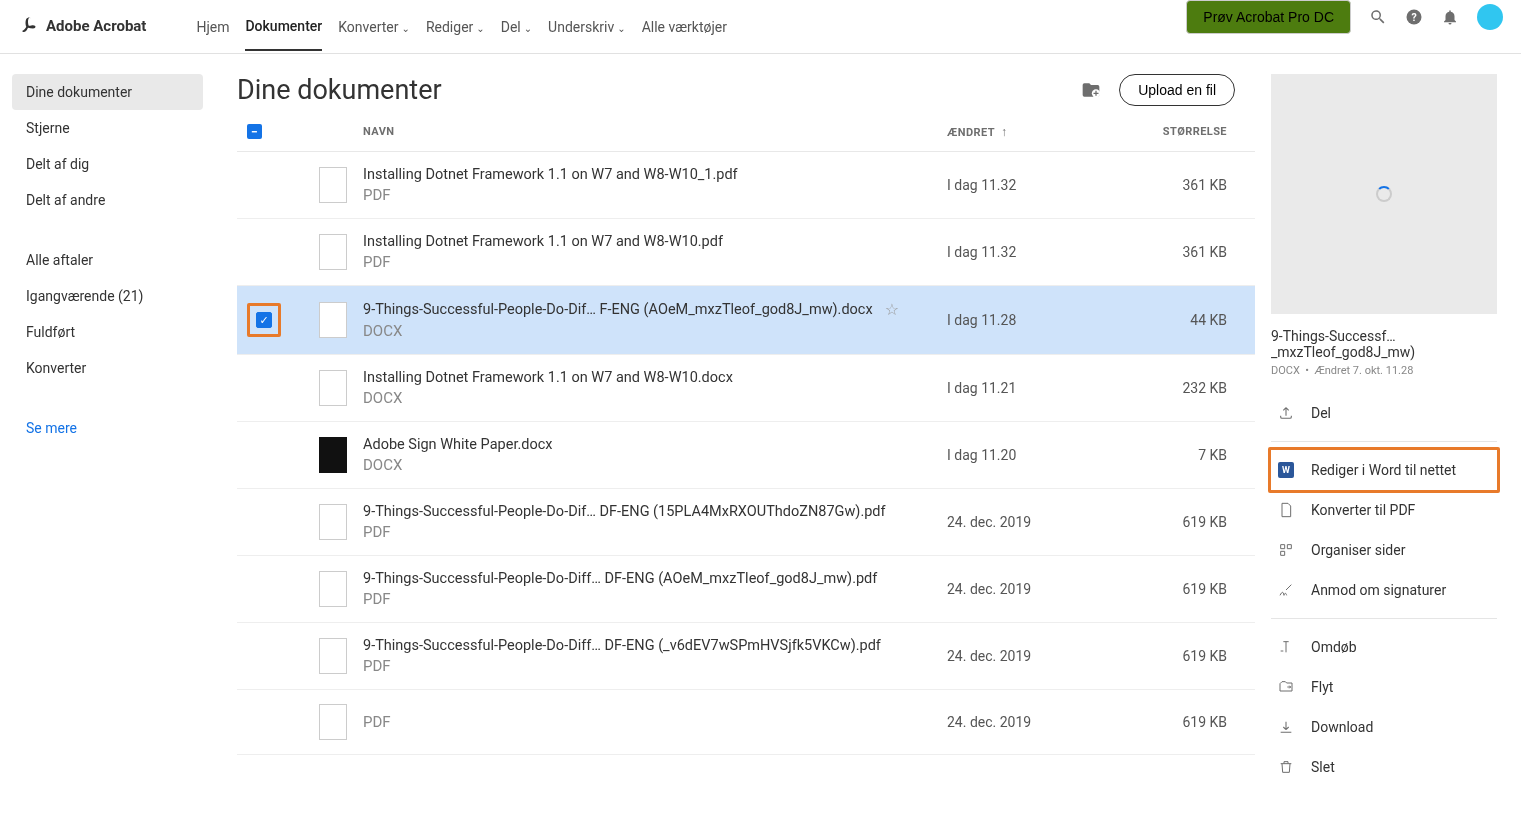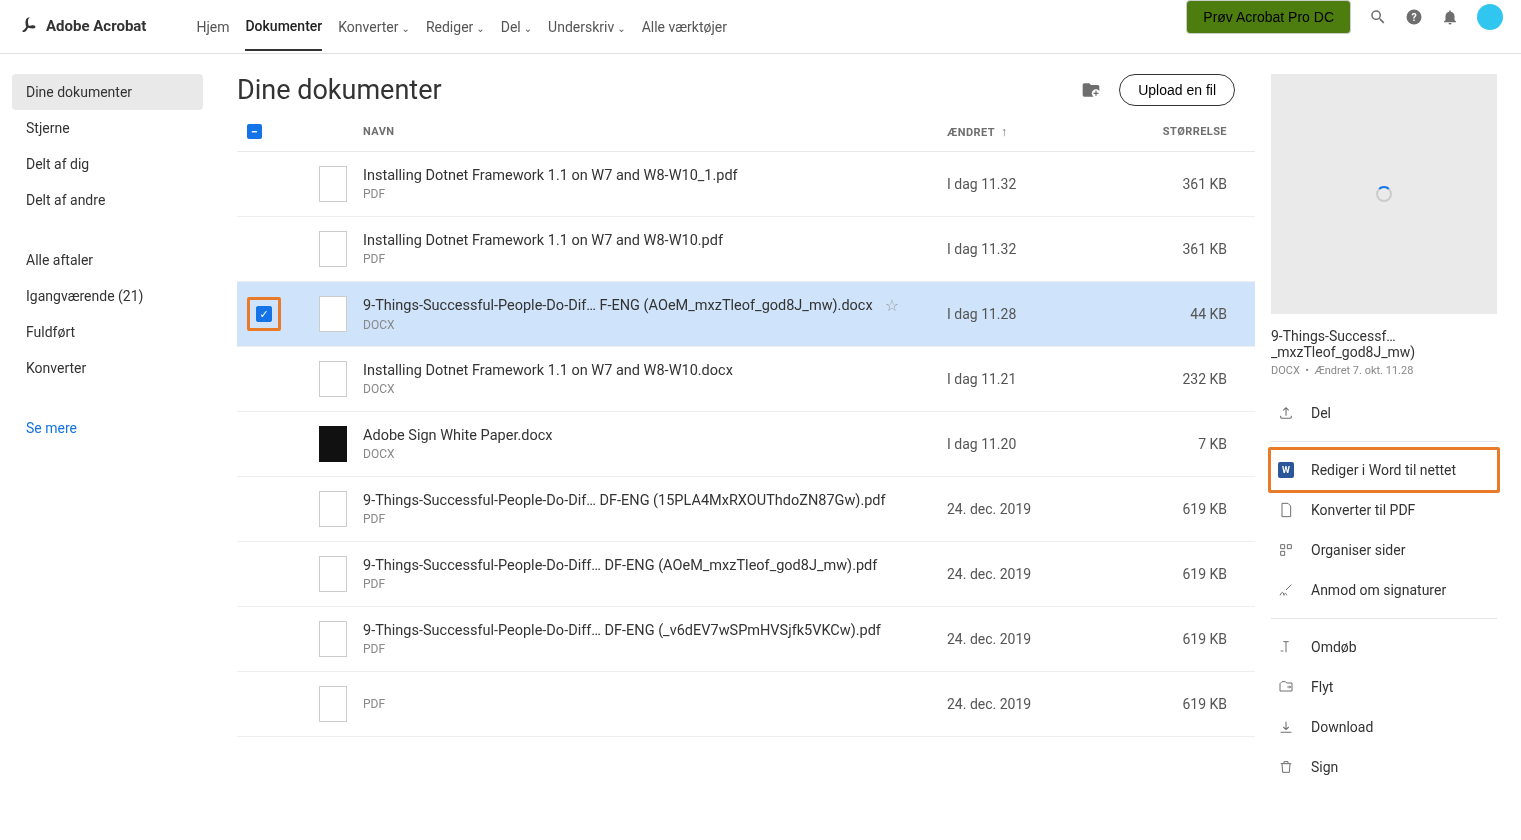--- a/index.html
+++ b/index.html
@@ -50,21 +50,21 @@
   
   
   .file-list { border-top: 1px solid #e8e8e8; overflow-y: auto; max-height: calc(100vh - 196px); position: relative; }
   .file-list::-webkit-scrollbar { width:7px; }
   .file-list::-webkit-scrollbar-thumb { background:#bfbfbf; border-radius:4px; }
   .file-row { display: flex; align-items: center; padding: 14px 10px; border-bottom: 1px solid #eee; }
   .file-row.selected { background: #cfe3fa; }
   .thumb { width: 28px; height: 36px; border: 1px solid #ccc; background: #fff; margin: 0 16px; }
   .thumb.black { background:#111; border-color:#111; }
   .file-name { font-size: 14.5px; color: #333; margin-bottom: 3px; display:flex; align-items:center; gap:12px; }
-  .file-type { font-size: 12px; color: #888; }
+  .file-type { font-size: 15px; color: #888; }
   .mod, .size { font-size: 14px; color: #555; }
   .size { text-align: right; }
   .check { width:16px; height:16px; border:1px solid #bbb; border-radius:2px; }
   .check.on { background:#1473e6; border-color:#1473e6; display:flex; align-items:center; justify-content:center; color:#fff; font-size:11px; }
   .check-hl { display:inline-block; padding:6px; border:3px solid #e87a2a; border-radius:2px; }
   .star { color:#999; font-size:16px; }
   
   
   .rpanel { width: 266px; padding: 20px 24px 0 16px; border-left: 0; }
   .preview-box { width: 100%; height: 240px; background: #eaeaea; display:flex; align-items:center; justify-content:center; margin-bottom: 14px; }
@@ -394,18 +394,18 @@
             </svg>
           </span>
         <span>Download</span>
       </li>
       <li class="rp-item">
         <span class="rp-ico">
             <svg viewBox="0 0 24 24">
               <path fill="none" stroke="currentColor" stroke-width="1.5" d="M4 7h16M9 7V4h6v3M6 7l1 13h10l1-13"></path>
             </svg>
           </span>
-        <span>Sign</span>
+        <span>Slet</span>
       </li>
     </ul>
   </div>
 
 </div>
 
 </body></html>

